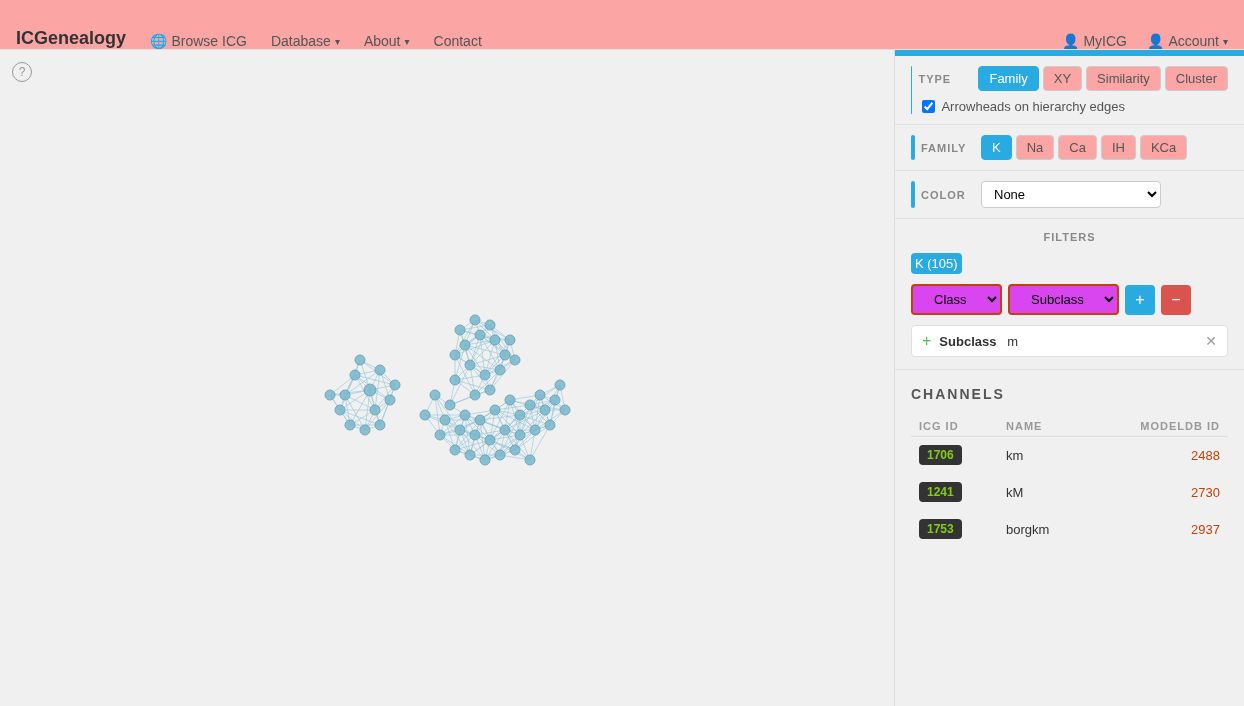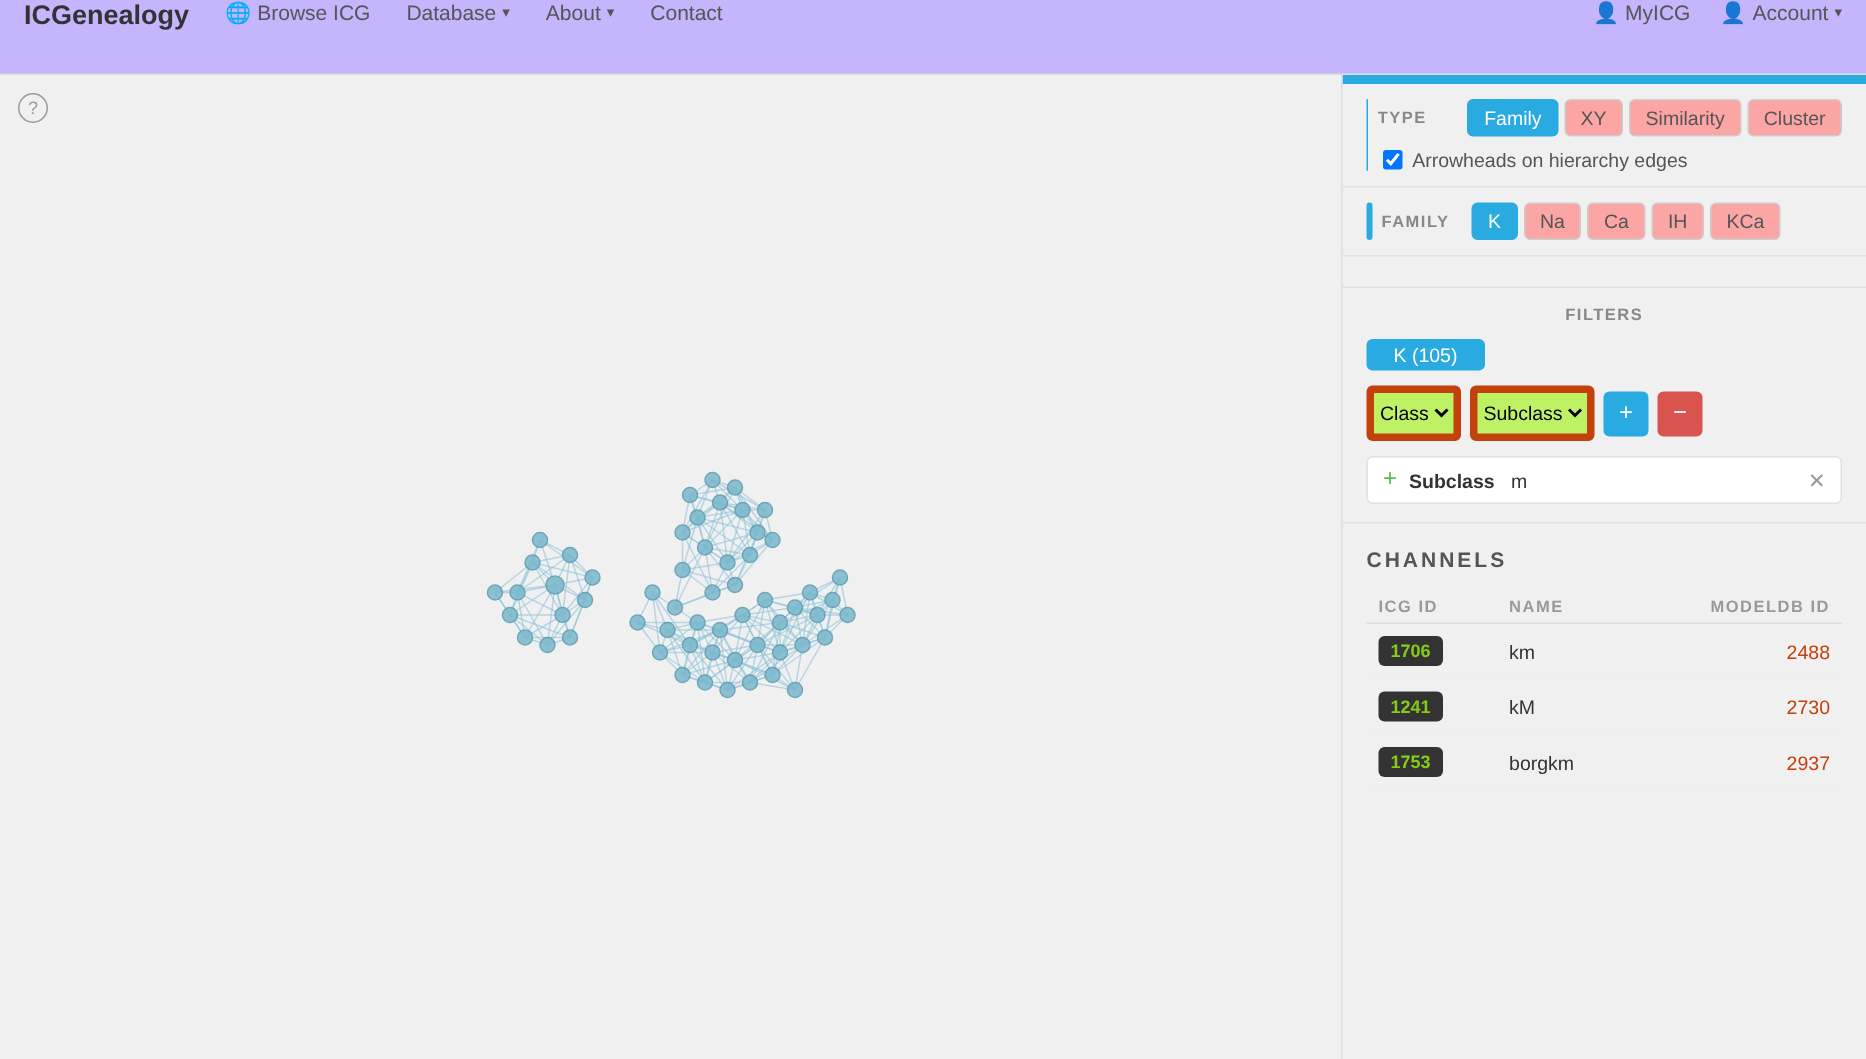--- a/index.html
+++ b/index.html
@@ -1,24 +1,24 @@
 <!DOCTYPE html>
 <html><head>
   <meta charset="utf-8">
   <style>
     * { box-sizing: border-box; margin: 0; padding: 0; }
     body { font-family: -apple-system, BlinkMacSystemFont, 'Segoe UI', Helvetica, Arial, sans-serif; font-size: 14px; background: #f5f5f5; color: #333; }
 
     
     .navbar {
-      background: #c4b5fd;
+      background: #fca5a5;
       border-bottom: 1px solid #e0e0e0;
       height: 50px;
       display: flex;
-      align-items: flex-start;
+      align-items: flex-end;
       padding: 0 16px;
       gap: 24px;
       position: relative;
       z-index: 10;
     }
     .navbar-brand {
       font-size: 18px;
       font-weight: 600;
       color: #333;
       text-decoration: none;
@@ -171,35 +171,35 @@
       letter-spacing: 1px;
       color: #888;
       margin-bottom: 10px;
       text-align: center;
     }
     .filter-tag {
       display: inline-block;
       background: #29abe2;
       color: #fff;
       border-radius: 4px;
-      padding: 3px 18px;
+      padding: 3px 4px;
       font-size: 13px;
       margin-bottom: 10px;
     }
     .filter-controls {
       display: flex;
       align-items: center;
       gap: 6px;
       margin-bottom: 10px;
     }
     .filter-select {
-      border: 5px solid #c2410c;
+      border: 2px solid #c2410c;
       border-radius: 4px;
-      padding: 5px 0;
-      background: #bef264;
+      padding: 5px 17px;
+      background: #d946ef;
       font-size: 13px;
     }
     .btn-add {
       background: #29abe2;
       color: #fff;
       border: none;
       border-radius: 4px;
       width: 30px;
       height: 30px;
       font-size: 16px;
@@ -699,20 +699,28 @@
             <button class="btn-type">Ca</button>
             <button class="btn-type">IH</button>
             <button class="btn-type">KCa</button>
           </div>
         </div>
       </div>
     </div>
 
     <div class="section-with-accent">
       <div class="left-accent"></div>
+      <div class="section-inner">
+        <div class="section-row-inline">
+          <span class="section-label">COLOR</span>
+          <select class="color-select">
+            <option>None</option>
+          </select>
+        </div>
+      </div>
     </div>
 
     <div class="filters-section">
       <div class="filters-label">FILTERS</div>
       <div class="filter-tag">K (105)</div>
       <div class="filter-controls">
         <select class="filter-select">
           <option>Class</option>
         </select>
         <select class="filter-select">

